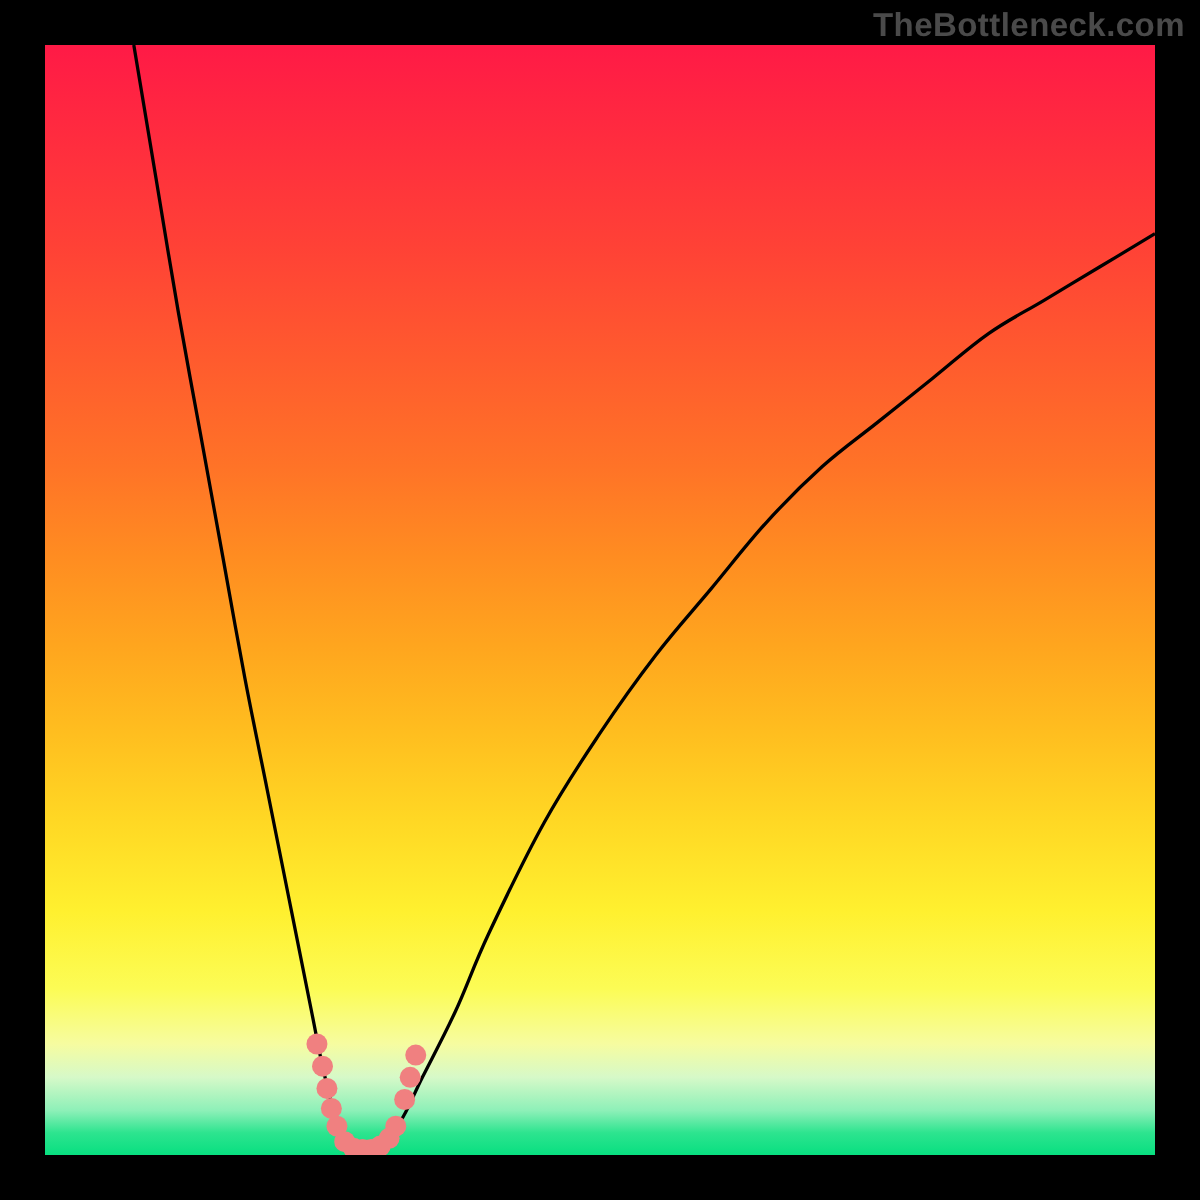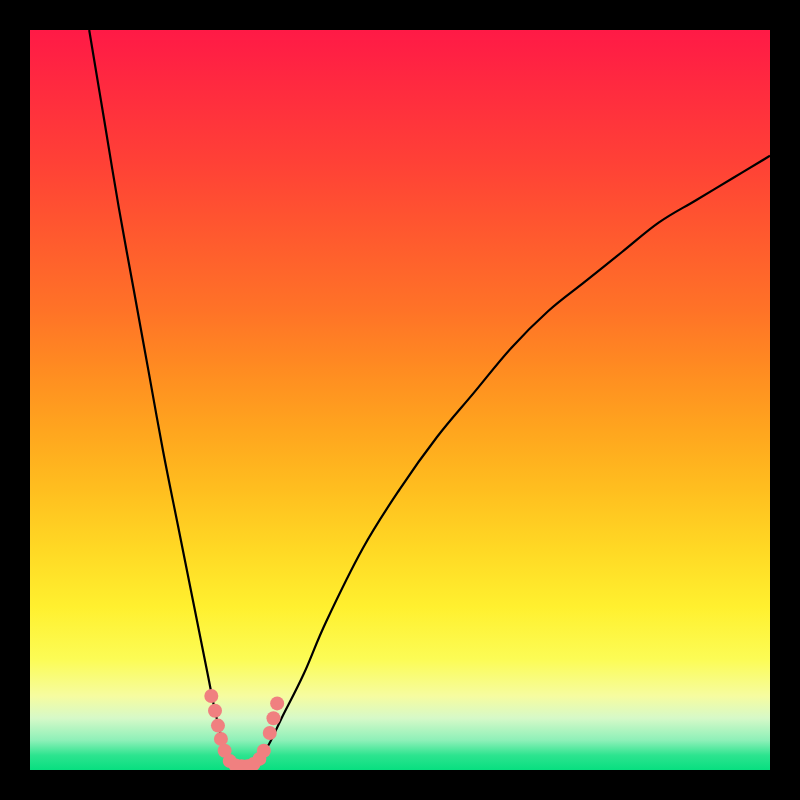--- a/index.html
+++ b/index.html
@@ -89,13 +89,14 @@
           <circle cx="217.55999999999997" cy="736.3" r="7" class="marker"></circle>
           <circle cx="223.48" cy="734.08" r="7" class="marker"></circle>
           <circle cx="229.4" cy="728.9" r="7" class="marker"></circle>
           <circle cx="233.84" cy="720.76" r="7" class="marker"></circle>
           <circle cx="239.76000000000002" cy="703" r="7" class="marker"></circle>
           <circle cx="243.45999999999998" cy="688.2" r="7" class="marker"></circle>
           <circle cx="247.15999999999997" cy="673.4" r="7" class="marker"></circle>
         </g>
     </svg>
   </div>
+  <div class="watermark">TheBottleneck.com</div>
 </div>
 
 </body></html>

